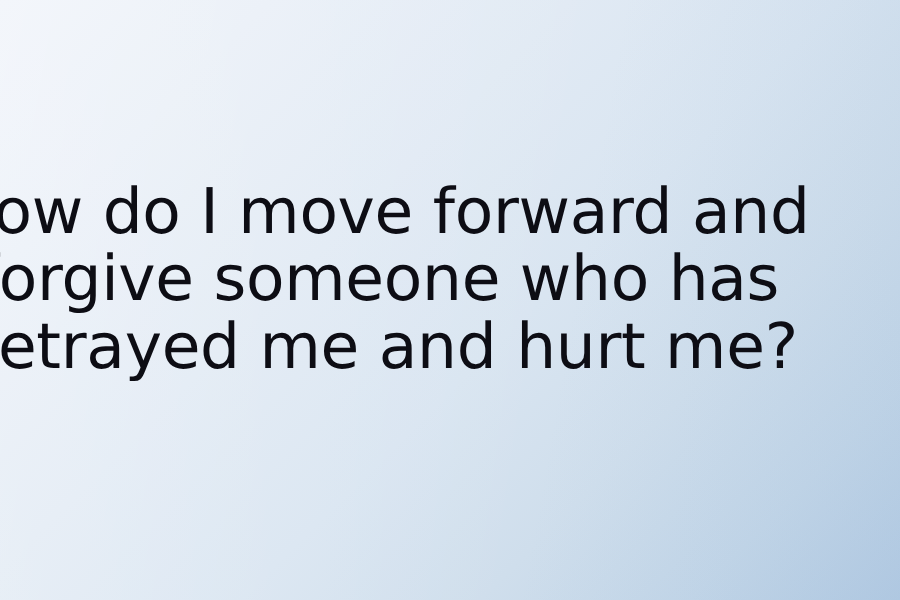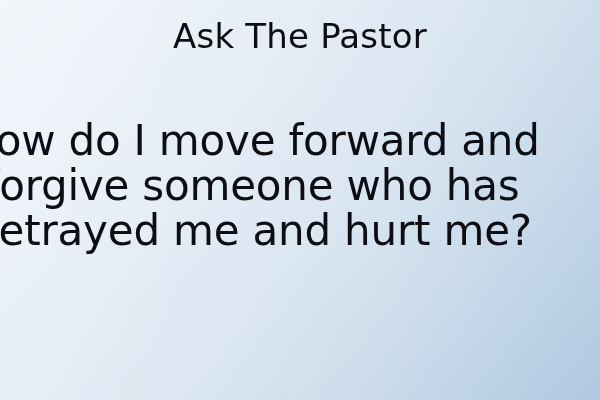--- a/index.html
+++ b/index.html
@@ -85,23 +85,20 @@
     color: #0d0d14;
     text-align: center;
     white-space: nowrap;
   }
 </style>
 </head>
 <body>
 
 <div id="slide">
 
-  <div class="title-row">
-    <span class="slide-title">Ask The Pastor</span>
-  </div>
 
   <div class="question-block">
     <div class="question-line">How do I move forward and</div>
     <div class="question-line">forgive someone who has</div>
     <div class="question-line">betrayed me and hurt me?</div>
   </div>
 
 </div>
 
 </body></html>

